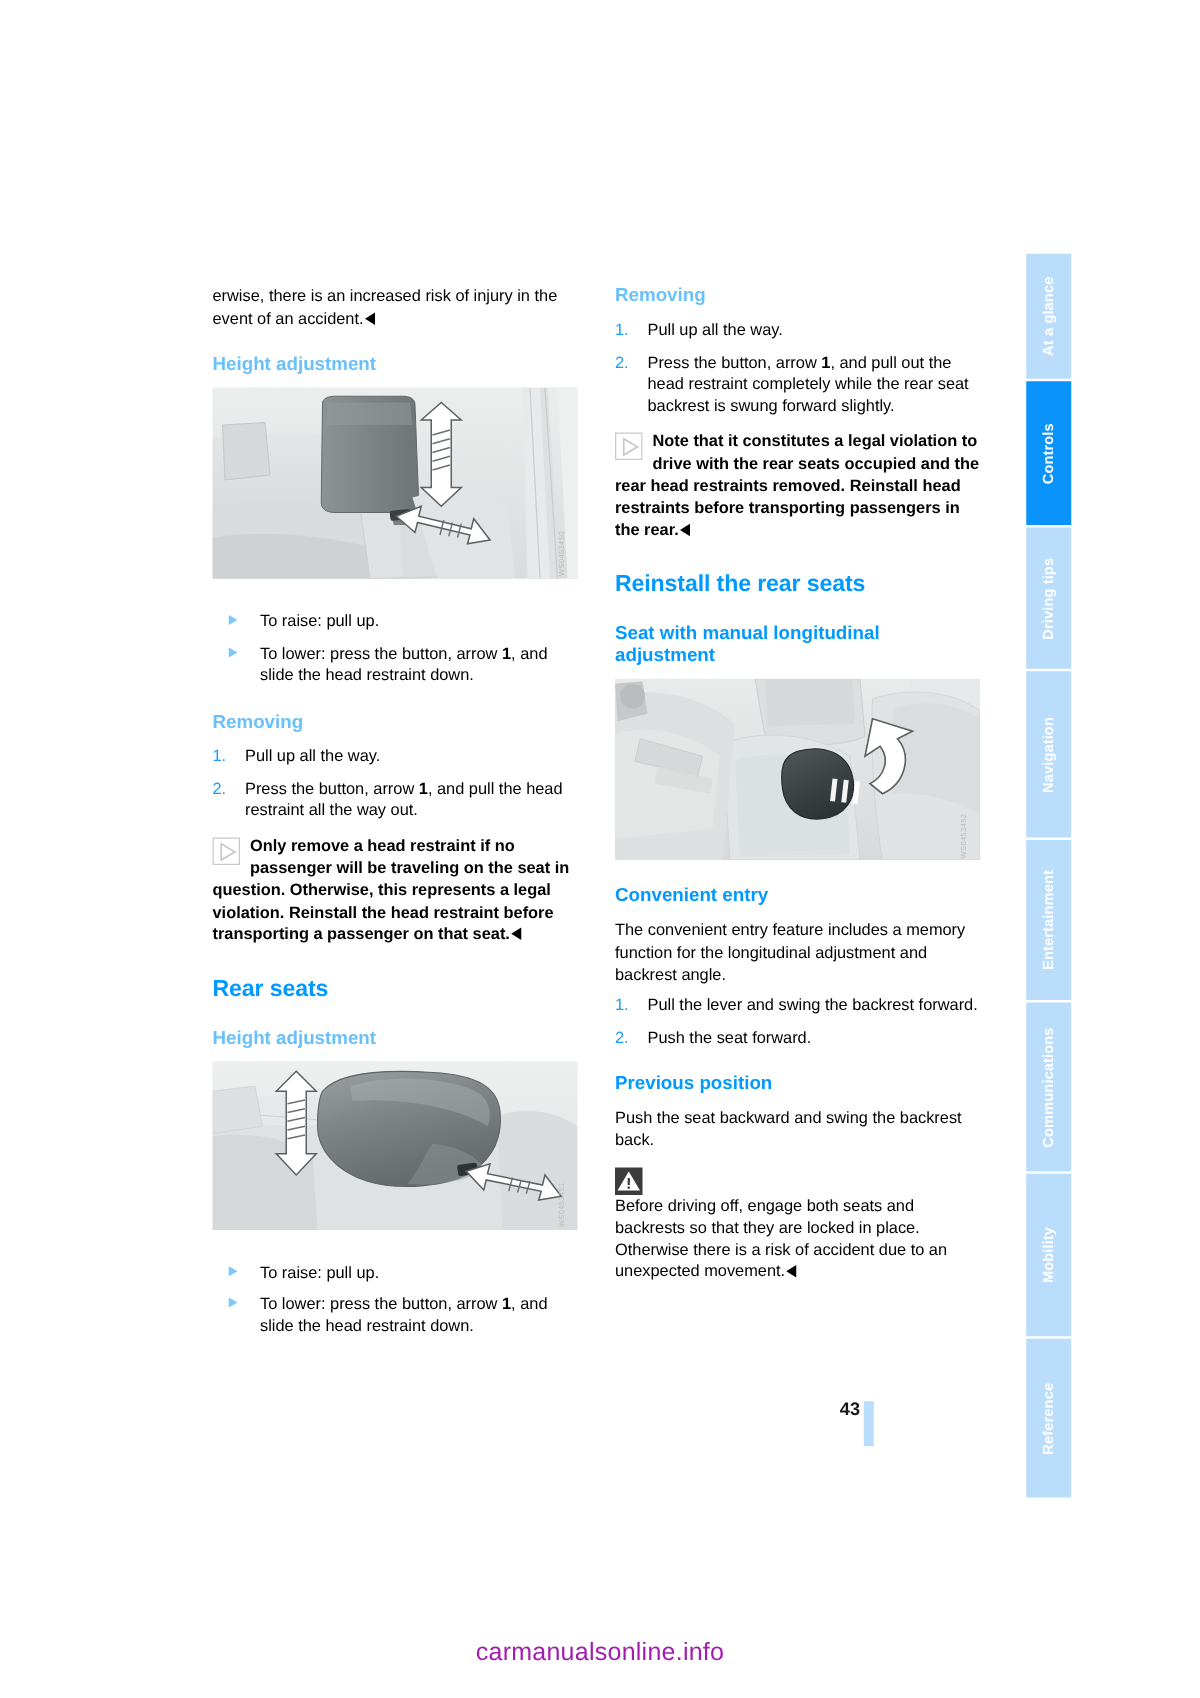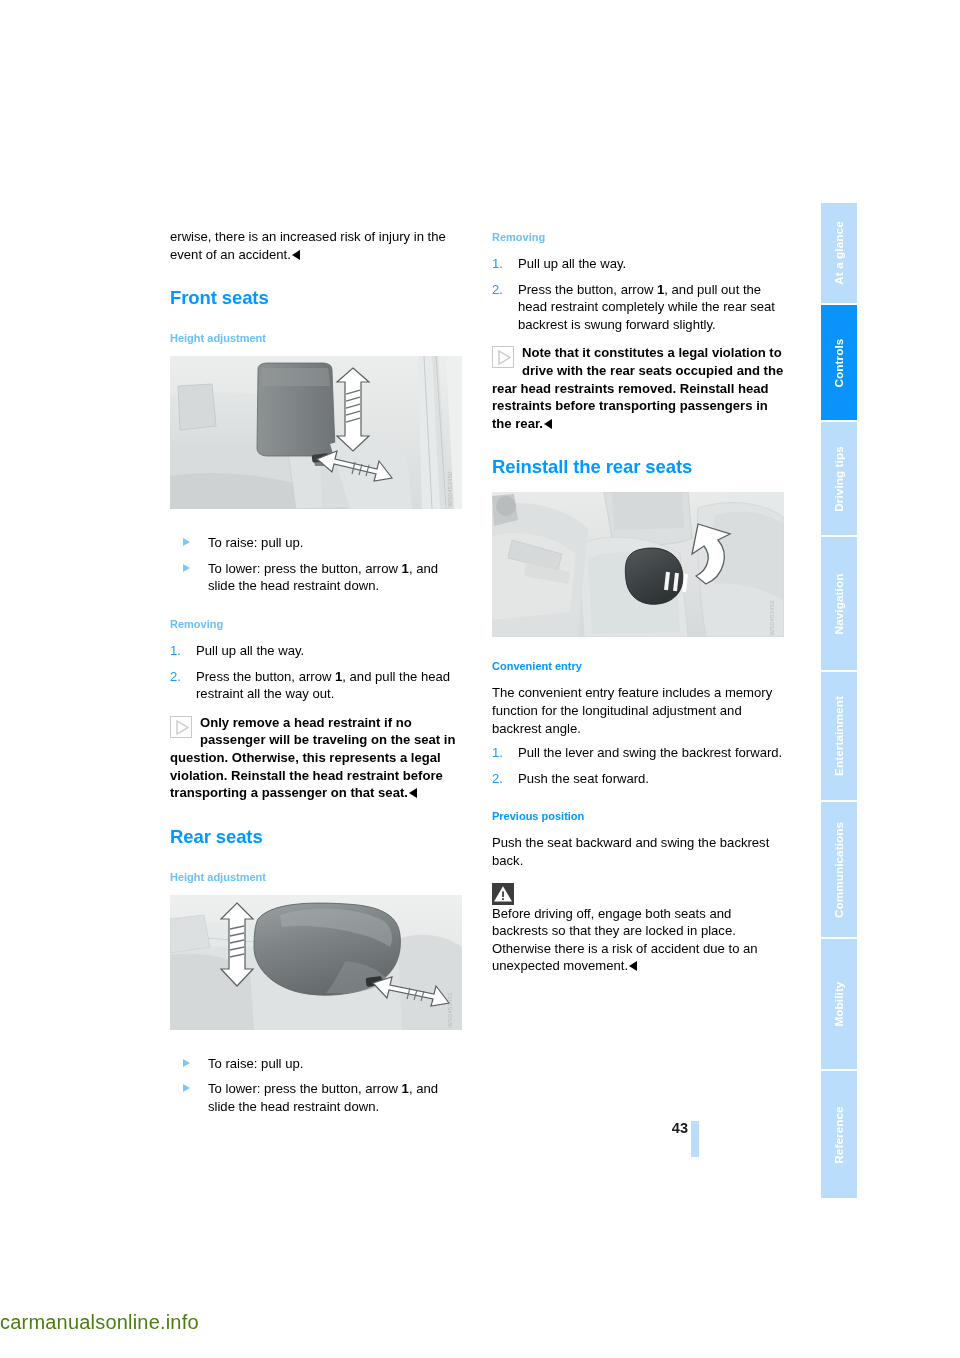--- a/index.html
+++ b/index.html
@@ -39,21 +39,21 @@
   
   .h1 {
     font-size: 18.5px;
     font-weight: bold;
     color: #0099ff;
     margin: 24px 0 14px 0;
     line-height: 22px;
     letter-spacing: -0.1px;
   }
   .h2 {
-    font-size: 11px;
+    font-size: 15px;
     font-weight: bold;
     color: #0099ff;
     margin: 20px 0 9px 0;
     line-height: 18px;
   }
   .h2.light { color: #69c0fa; }
   .h1.first, .h2.first { margin-top: 0; }
 
   
   p.body {
@@ -234,39 +234,38 @@
     transform-origin: center center;
     line-height: 1;
   }
 
   
   #watermark {
     position: absolute;
     left: 0;
     top: 1311px;
     width: 960px;
-    text-align: left;
+    text-align: center;
     font-size: 20px;
-    color: #4d7c0f;
+    color: #a21caf;
     font-family: "Liberation Sans", sans-serif;
     letter-spacing: 0.2px;
   }
 
   b { font-weight: bold; }
 </style>
 </head>
 <body>
 
 <div id="page">
 
   <div class="column" id="col-left">
 
     <p class="body"><span>erwise, there is an increased risk of injury in the event of an accident.</span><span class="endmark"></span></p>
 
-    <div class="h1">Front seats</div>
 
     <div class="h2 light">Height adjustment</div>
 
     <div class="figure" style="width:292px;height:153px;">
       <svg viewBox="0 0 292 153" width="292" height="153">
         <defs>
           <linearGradient id="g1" x1="0" y1="0" x2="0" y2="1">
             <stop offset="0" stop-color="#eceeee"></stop>
               <stop offset="1" stop-color="#d9dcdc"></stop>
           </linearGradient>
@@ -430,20 +429,21 @@
       <span class="icon-note">
         <svg width="19" height="19" viewBox="0 0 19 19" style="position:absolute;left:2px;top:1px;">
           <path d="M4,3 L15,9.5 L4,16 Z" fill="none" stroke="#c9c9c9" stroke-width="1.4"></path>
         </svg>
       </span>
       <span class="ctext"><span>Note that it constitutes a legal violation to drive with the rear seats occupied and the rear head restraints removed. Reinstall head restraints before transporting passengers in the rear.</span><span class="endmark"></span></span>
     </div>
 
     <div class="h1">Reinstall the rear seats</div>
 
+    <div class="h2">Seat with manual longitudinal adjustment</div>
 
     <div class="figure" style="width:292px;height:145px;">
       <svg viewBox="0 0 292 145" width="292" height="145">
         <defs>
           <linearGradient id="g3" x1="0" y1="0" x2="0" y2="1">
             <stop offset="0" stop-color="#e9ebeb"></stop>
               <stop offset="1" stop-color="#d7dada"></stop>
           </linearGradient>
           <linearGradient id="lev" x1="0" y1="0" x2="0.5" y2="1">
             <stop offset="0" stop-color="#53585a"></stop>

